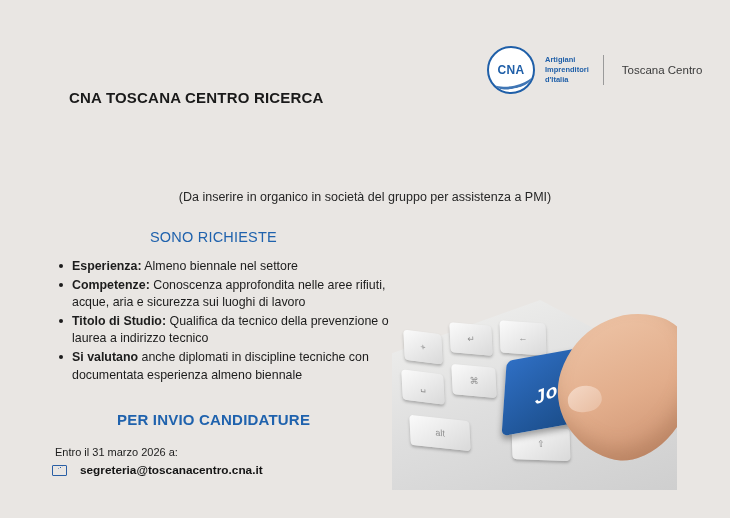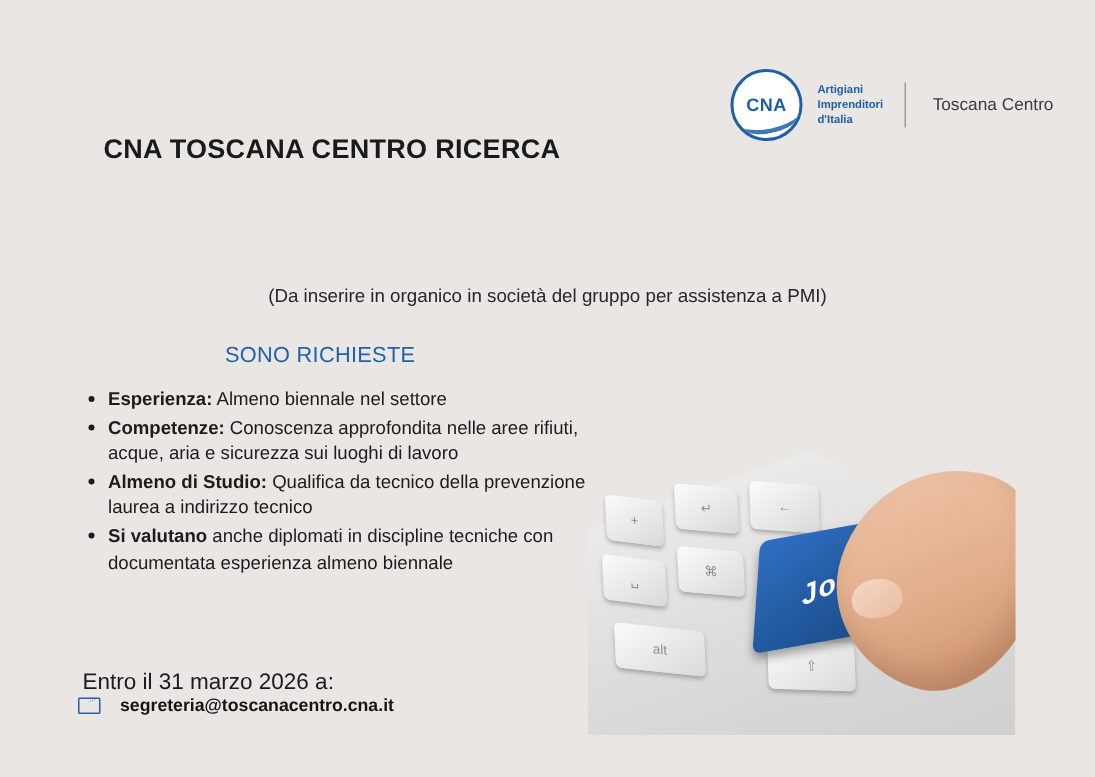--- a/index.html
+++ b/index.html
@@ -76,21 +76,21 @@
   .logo-region {
     font-size: 11.5px;
     color: #3b3b3b;
   }
 
   
   .eyebrow {
     position: absolute;
     top: 89px;
     left: 69px;
-    font-size: 18px;
+    font-size: 15px;
     font-weight: bold;
     color: #1a1a1a;
     letter-spacing: .2px;
   }
   .title {
     position: absolute;
     top: 152px;
     left: 50px;
     width: 630px;
     text-align: center;
@@ -156,21 +156,21 @@
     left: 117px;
     font-size: 15px;
     font-weight: bold;
     color: #1f62ad;
     letter-spacing: .2px;
   }
   .deadline {
     position: absolute;
     top: 446px;
     left: 55px;
-    font-size: 15px;
+    font-size: 11px;
     color: #1c1c1c;
   }
   .mail-row {
     position: absolute;
     top: 463px;
     left: 52px;
     display: flex;
     align-items: center;
     gap: 13px;
   }
@@ -303,24 +303,25 @@
     <div class="logo-region">Toscana Centro</div>
   </div>
 
   <div class="eyebrow">CNA TOSCANA CENTRO RICERCA</div>
   <div class="subtitle">(Da inserire in organico in società del gruppo per assistenza a PMI)</div>
 
   <div class="sono-richieste">SONO RICHIESTE</div>
   <ul class="req-list">
     <li><b>Esperienza:</b><span> Almeno biennale nel settore</span></li>
     <li><b>Competenze:</b><span> Conoscenza approfondita nelle aree rifiuti, acque, aria e sicurezza sui luoghi di lavoro</span></li>
-    <li><b>Almeno di Studio:</b><span> Qualifica da tecnico della prevenzione o laurea a indirizzo tecnico</span></li>
+    <li><b>Titolo di Studio:</b><span> Qualifica da tecnico della prevenzione o laurea a indirizzo tecnico</span></li>
     <li><b>Si valutano</b><span> anche diplomati in discipline tecniche con documentata esperienza almeno biennale</span></li>
   </ul>
 
+  <div class="per-invio">PER INVIO CANDIDATURE</div>
   <div class="deadline">Entro il 31 marzo 2026 a:</div>
   <div class="mail-row">
     <span class="mail-icon"></span>
     <span class="mail-text">segreteria@toscanacentro.cna.it</span>
   </div>
 
   <div class="photo">
     <div class="kb"></div>
     <div class="key k1">+</div>
     <div class="key k2">↵</div>

